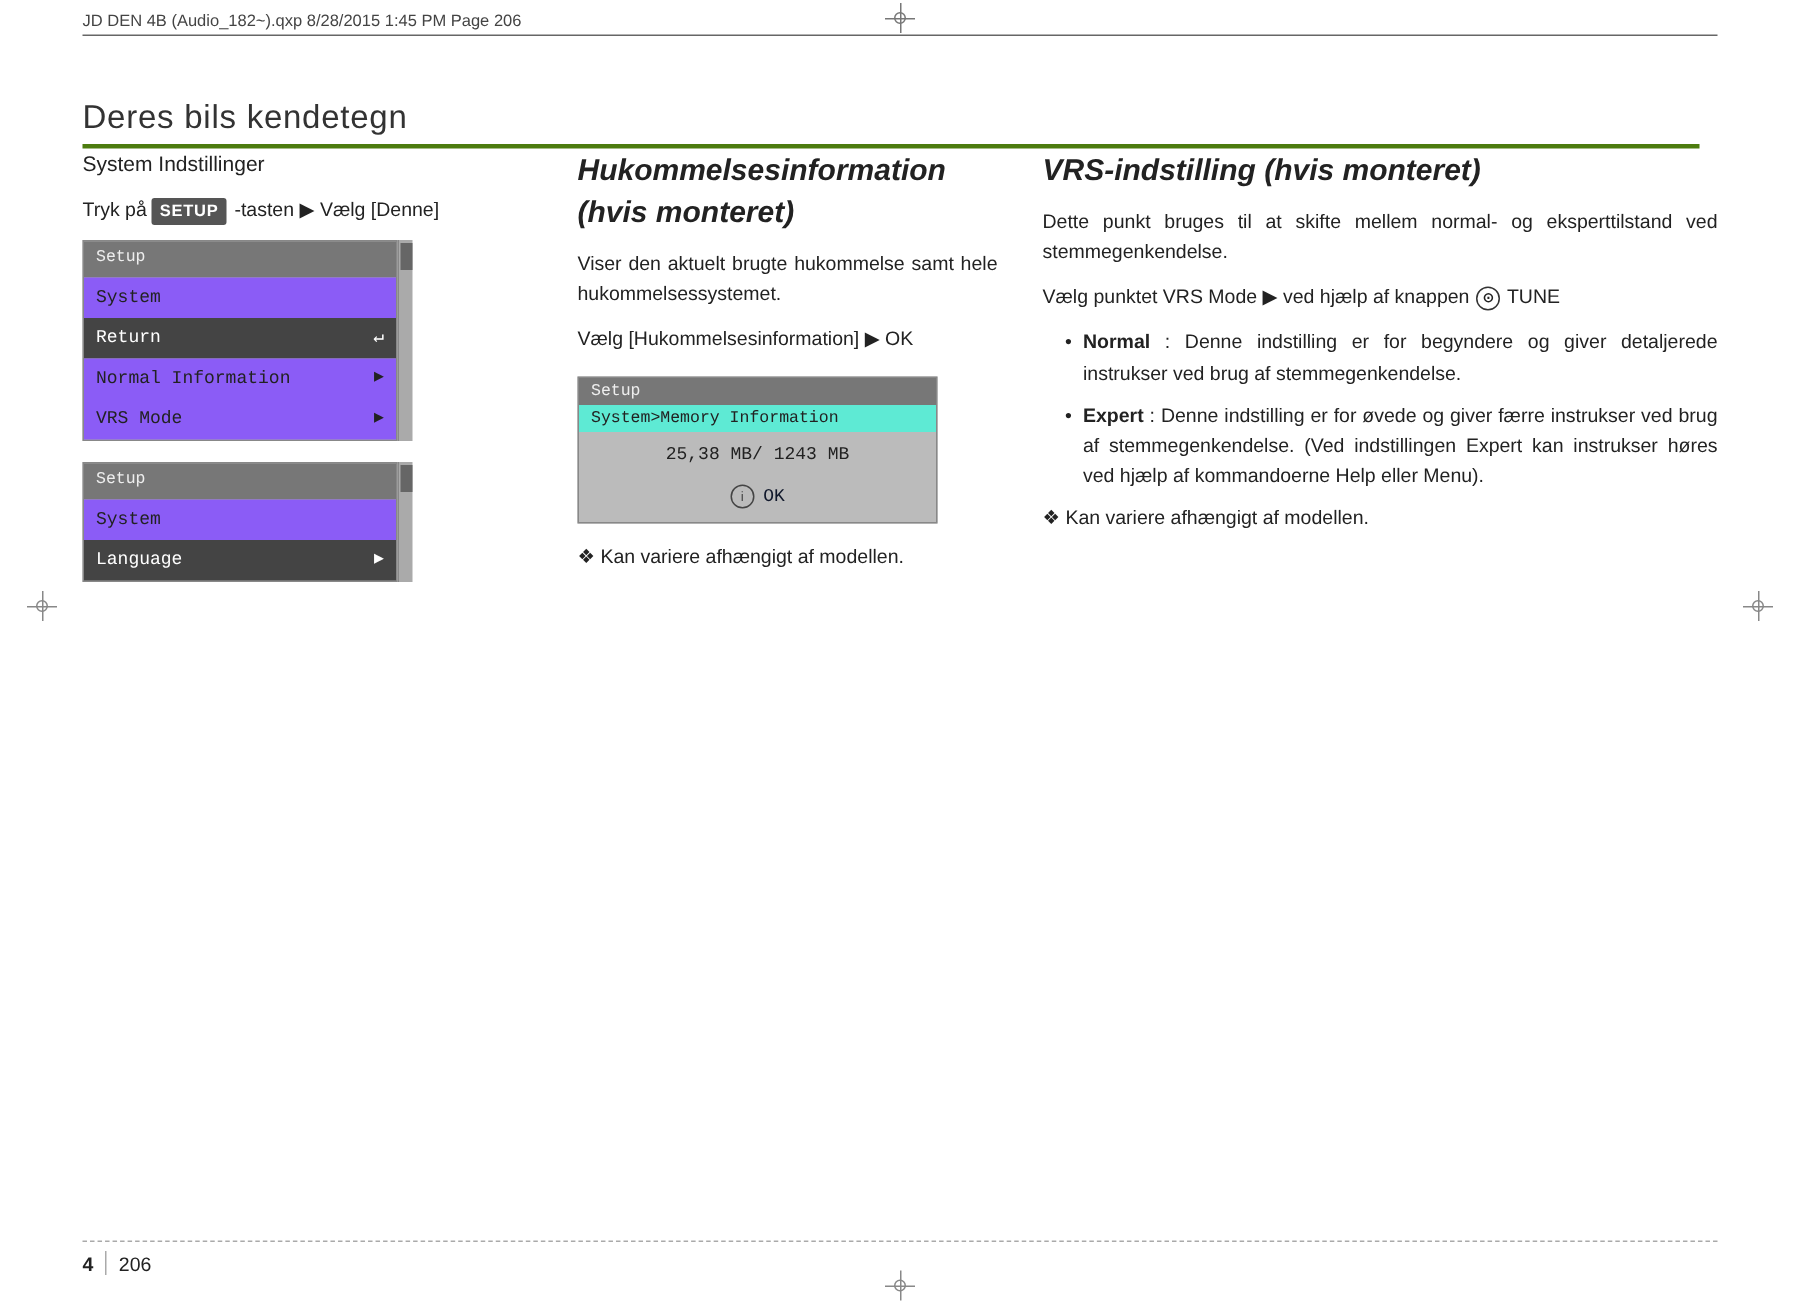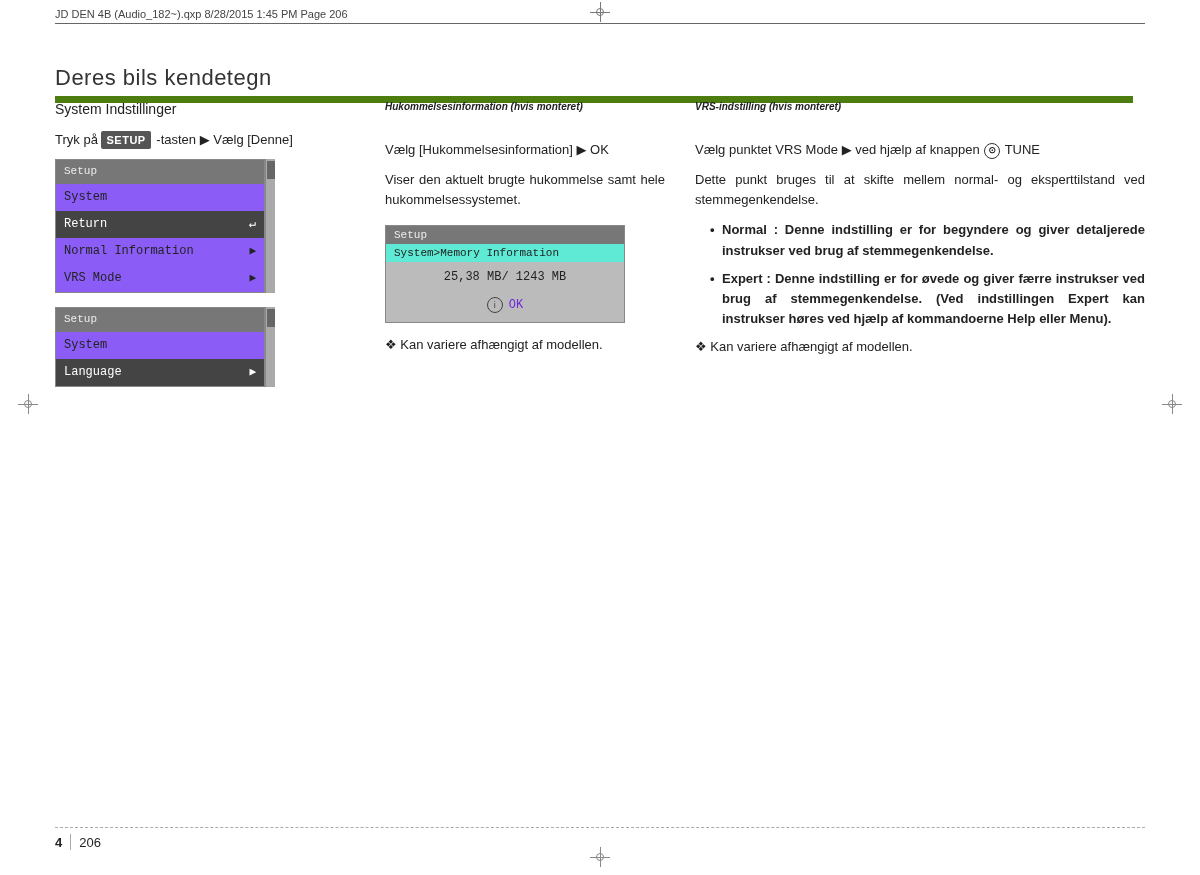--- a/index.html
+++ b/index.html
@@ -27,21 +27,21 @@
       border-bottom: 1px solid #666;
       padding-bottom: 3px;
     }
 
     
     .section-title {
       position: absolute;
       top: 65px;
       left: 55px;
       right: 67px;
-      border-bottom: 7px solid #4d7c0f;
+      border-bottom: 3px solid #4d7c0f;
       padding-bottom: 5px;
     }
     .section-title-text {
       font-size: 22px;
       font-weight: normal;
       color: #333;
       letter-spacing: 0.5px;
     }
 
     
@@ -73,24 +73,24 @@
     }
 
     
     .col-heading {
       font-size: 14px;
       font-weight: normal;
       margin-bottom: 10px;
       line-height: 1.4;
     }
     .col-heading-italic {
-      font-size: 10px;
+      font-size: 20px;
       font-weight: bold;
       font-style: italic;
-      margin-bottom: 26px;
+      margin-bottom: 10px;
       line-height: 1.4;
     }
 
     .instruction-text {
       font-size: 13px;
       margin-bottom: 10px;
       line-height: 1.5;
     }
 
     .setup-label {
@@ -205,21 +205,21 @@
       border-radius: 50%;
       display: flex;
       align-items: center;
       justify-content: center;
       font-size: 9px;
       color: #444;
     }
     .ok-text {
       font-family: 'Courier New', monospace;
       font-size: 12px;
-      color: #6d28d9;
+      color: #0f172a;
     }
 
     
     .body-text {
       font-size: 13px;
       line-height: 1.55;
       margin-bottom: 10px;
       text-align: justify;
     }
 
@@ -228,21 +228,20 @@
       margin-bottom: 8px;
     }
     .bullet-item {
       font-size: 13px;
       line-height: 1.55;
       margin-bottom: 8px;
       text-align: justify;
       list-style: none;
       position: relative;
       padding-left: 12px;
-      font-weight: bold;
     }
     .bullet-item::before {
       content: '•';
       position: absolute;
       left: 0;
     }
 
     .note-text {
       font-size: 13px;
       line-height: 1.5;
@@ -354,46 +353,46 @@
         <div class="menu-scroll-thumb"></div>
       </div>
     </div>
   </div>
 
   <div class="col-mid">
     <div class="col-heading-italic">
       <span>Hukommelsesinformation (hvis monteret)</span>
     </div>
 
+    <p class="body-text">Viser den aktuelt brugte hukommelse samt hele hukommelsessystemet.</p>
     <p class="body-text">Vælg [Hukommelsesinformation] ▶ OK</p>
-    <p class="body-text">Viser den aktuelt brugte hukommelse samt hele hukommelsessystemet.</p>
 
     <div class="memory-box">
       <div class="header-item">Setup</div>
       <div class="sub-header">System&gt;Memory Information</div>
       <div class="mem-value">25,38 MB/ 1243 MB</div>
       <div class="ok-btn">
         <div class="ok-circle">i</div>
         <span class="ok-text">OK</span>
       </div>
     </div>
 
     <p class="note-text" style="margin-top:12px;">❖  Kan variere afhængigt af modellen.</p>
   </div>
 
   <div class="col-right">
     <div class="col-heading-italic">VRS-indstilling (hvis monteret)</div>
 
+    <p class="body-text">Dette punkt bruges til at skifte mellem normal- og eksperttilstand ved stemmegenkendelse.</p>
+
     <p class="body-text">
       <span>Vælg punktet VRS Mode ▶ ved hjælp af knappen</span>
       <span class="tune-icon">⊙</span>
       <span>TUNE</span>
     </p>
-
-    <p class="body-text">Dette punkt bruges til at skifte mellem normal- og eksperttilstand ved stemmegenkendelse.</p>
 
     <ul class="bullet-list">
       <li class="bullet-item">
         <strong>Normal </strong>
         <span>: Denne indstilling er for begyndere og giver detaljerede instrukser ved brug af stemmegenkendelse.</span>
       </li>
       <li class="bullet-item">
         <strong>Expert </strong>
         <span>: Denne indstilling er for øvede og giver færre instrukser ved brug af stemmegenkendelse. (Ved indstillingen Expert kan instrukser høres ved hjælp af kommandoerne Help eller Menu).</span>
       </li>

